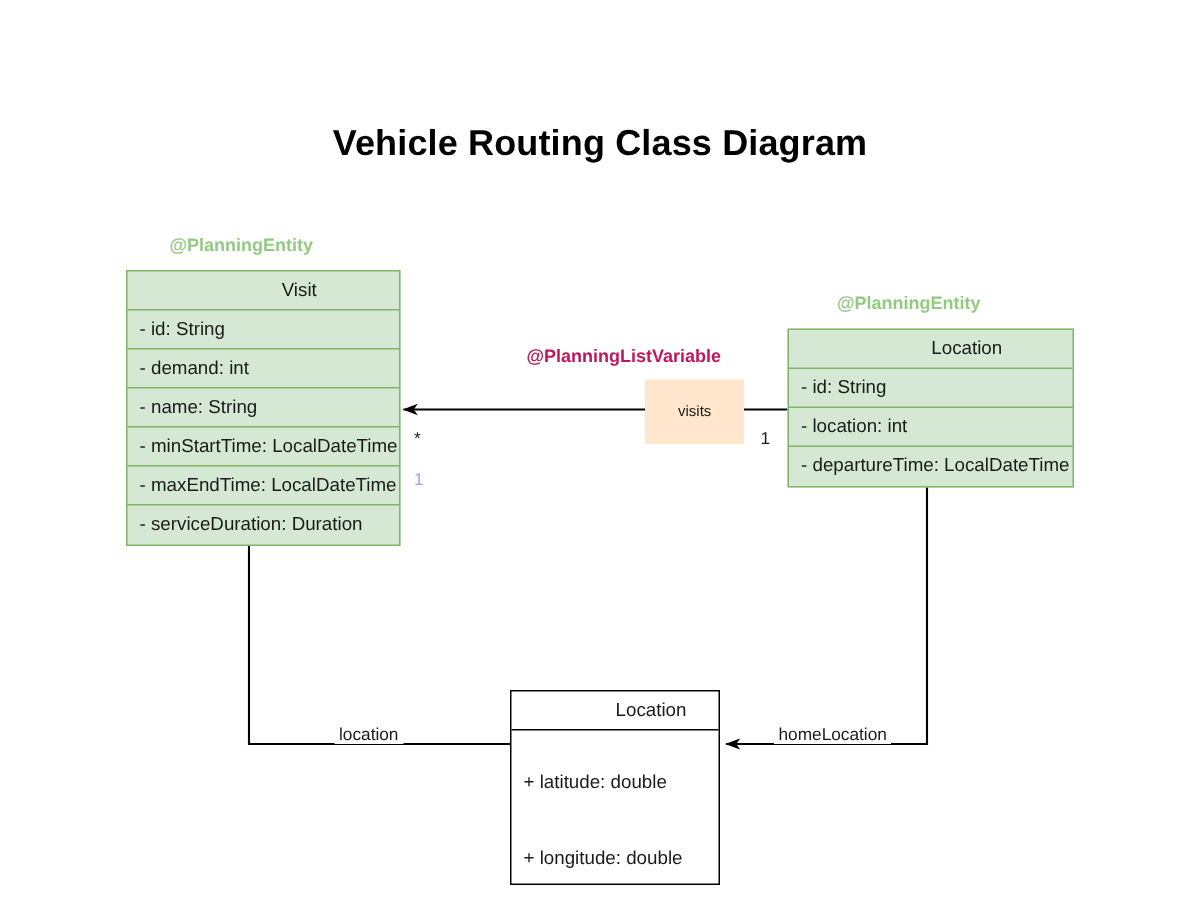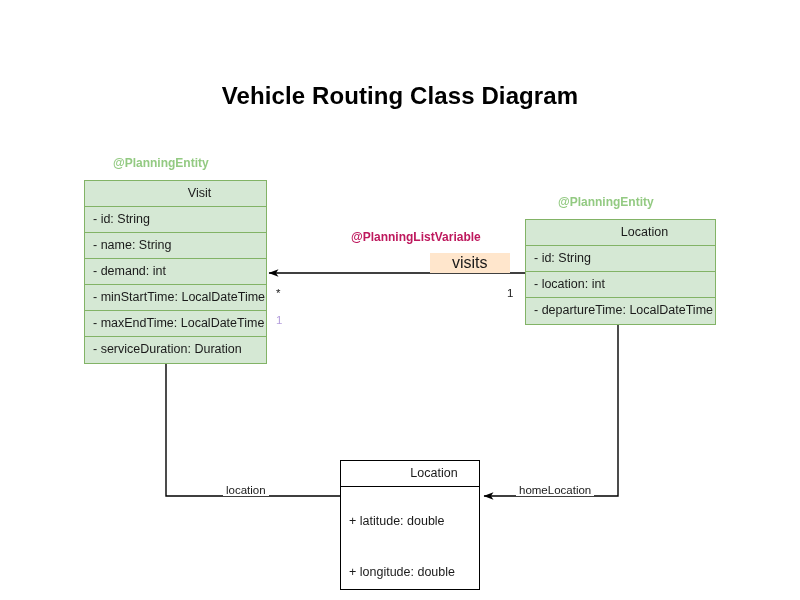--- a/index.html
+++ b/index.html
@@ -89,22 +89,22 @@
   .edge-label {
     position: absolute;
     font-size: 11.5px;
     color: #1a1a1a;
     white-space: nowrap;
     background: #ffffff;
     padding: 0 3px;
   }
   .edge-label.chip {
     background: #ffe6cc;
-    padding: 1px 22px;
-    font-size: 16px;
+    padding: 16px 22px;
+    font-size: 10px;
   }
   .multiplicity {
     position: absolute;
     font-size: 11.5px;
     color: #1a1a1a;
     white-space: nowrap;
   }
   .multiplicity.muted { color: #b39ddb; }
 </style>
 </head>
@@ -135,22 +135,22 @@
     </g>
   </svg>
 
   <div class="diagram-title">Vehicle Routing Class Diagram</div>
 
   <div class="annotation green" style="left:113px; top:156px;">@PlanningEntity</div>
 
   <div class="uml-class" style="left:84px; top:180px; width:183px;">
     <div class="class-name">Visit</div>
     <div class="class-attr">- id: String</div>
+    <div class="class-attr">- demand: int</div>
     <div class="class-attr">- name: String</div>
-    <div class="class-attr">- demand: int</div>
     <div class="class-attr">- minStartTime: LocalDateTime</div>
     <div class="class-attr">- maxEndTime: LocalDateTime</div>
     <div class="class-attr last">- serviceDuration: Duration</div>
   </div>
 
   <div class="annotation green" style="left:558px; top:195px;">@PlanningEntity</div>
 
   <div class="uml-class" style="left:525px; top:219px; width:191px;">
     <div class="class-name">Location</div>
     <div class="class-attr">- id: String</div>

